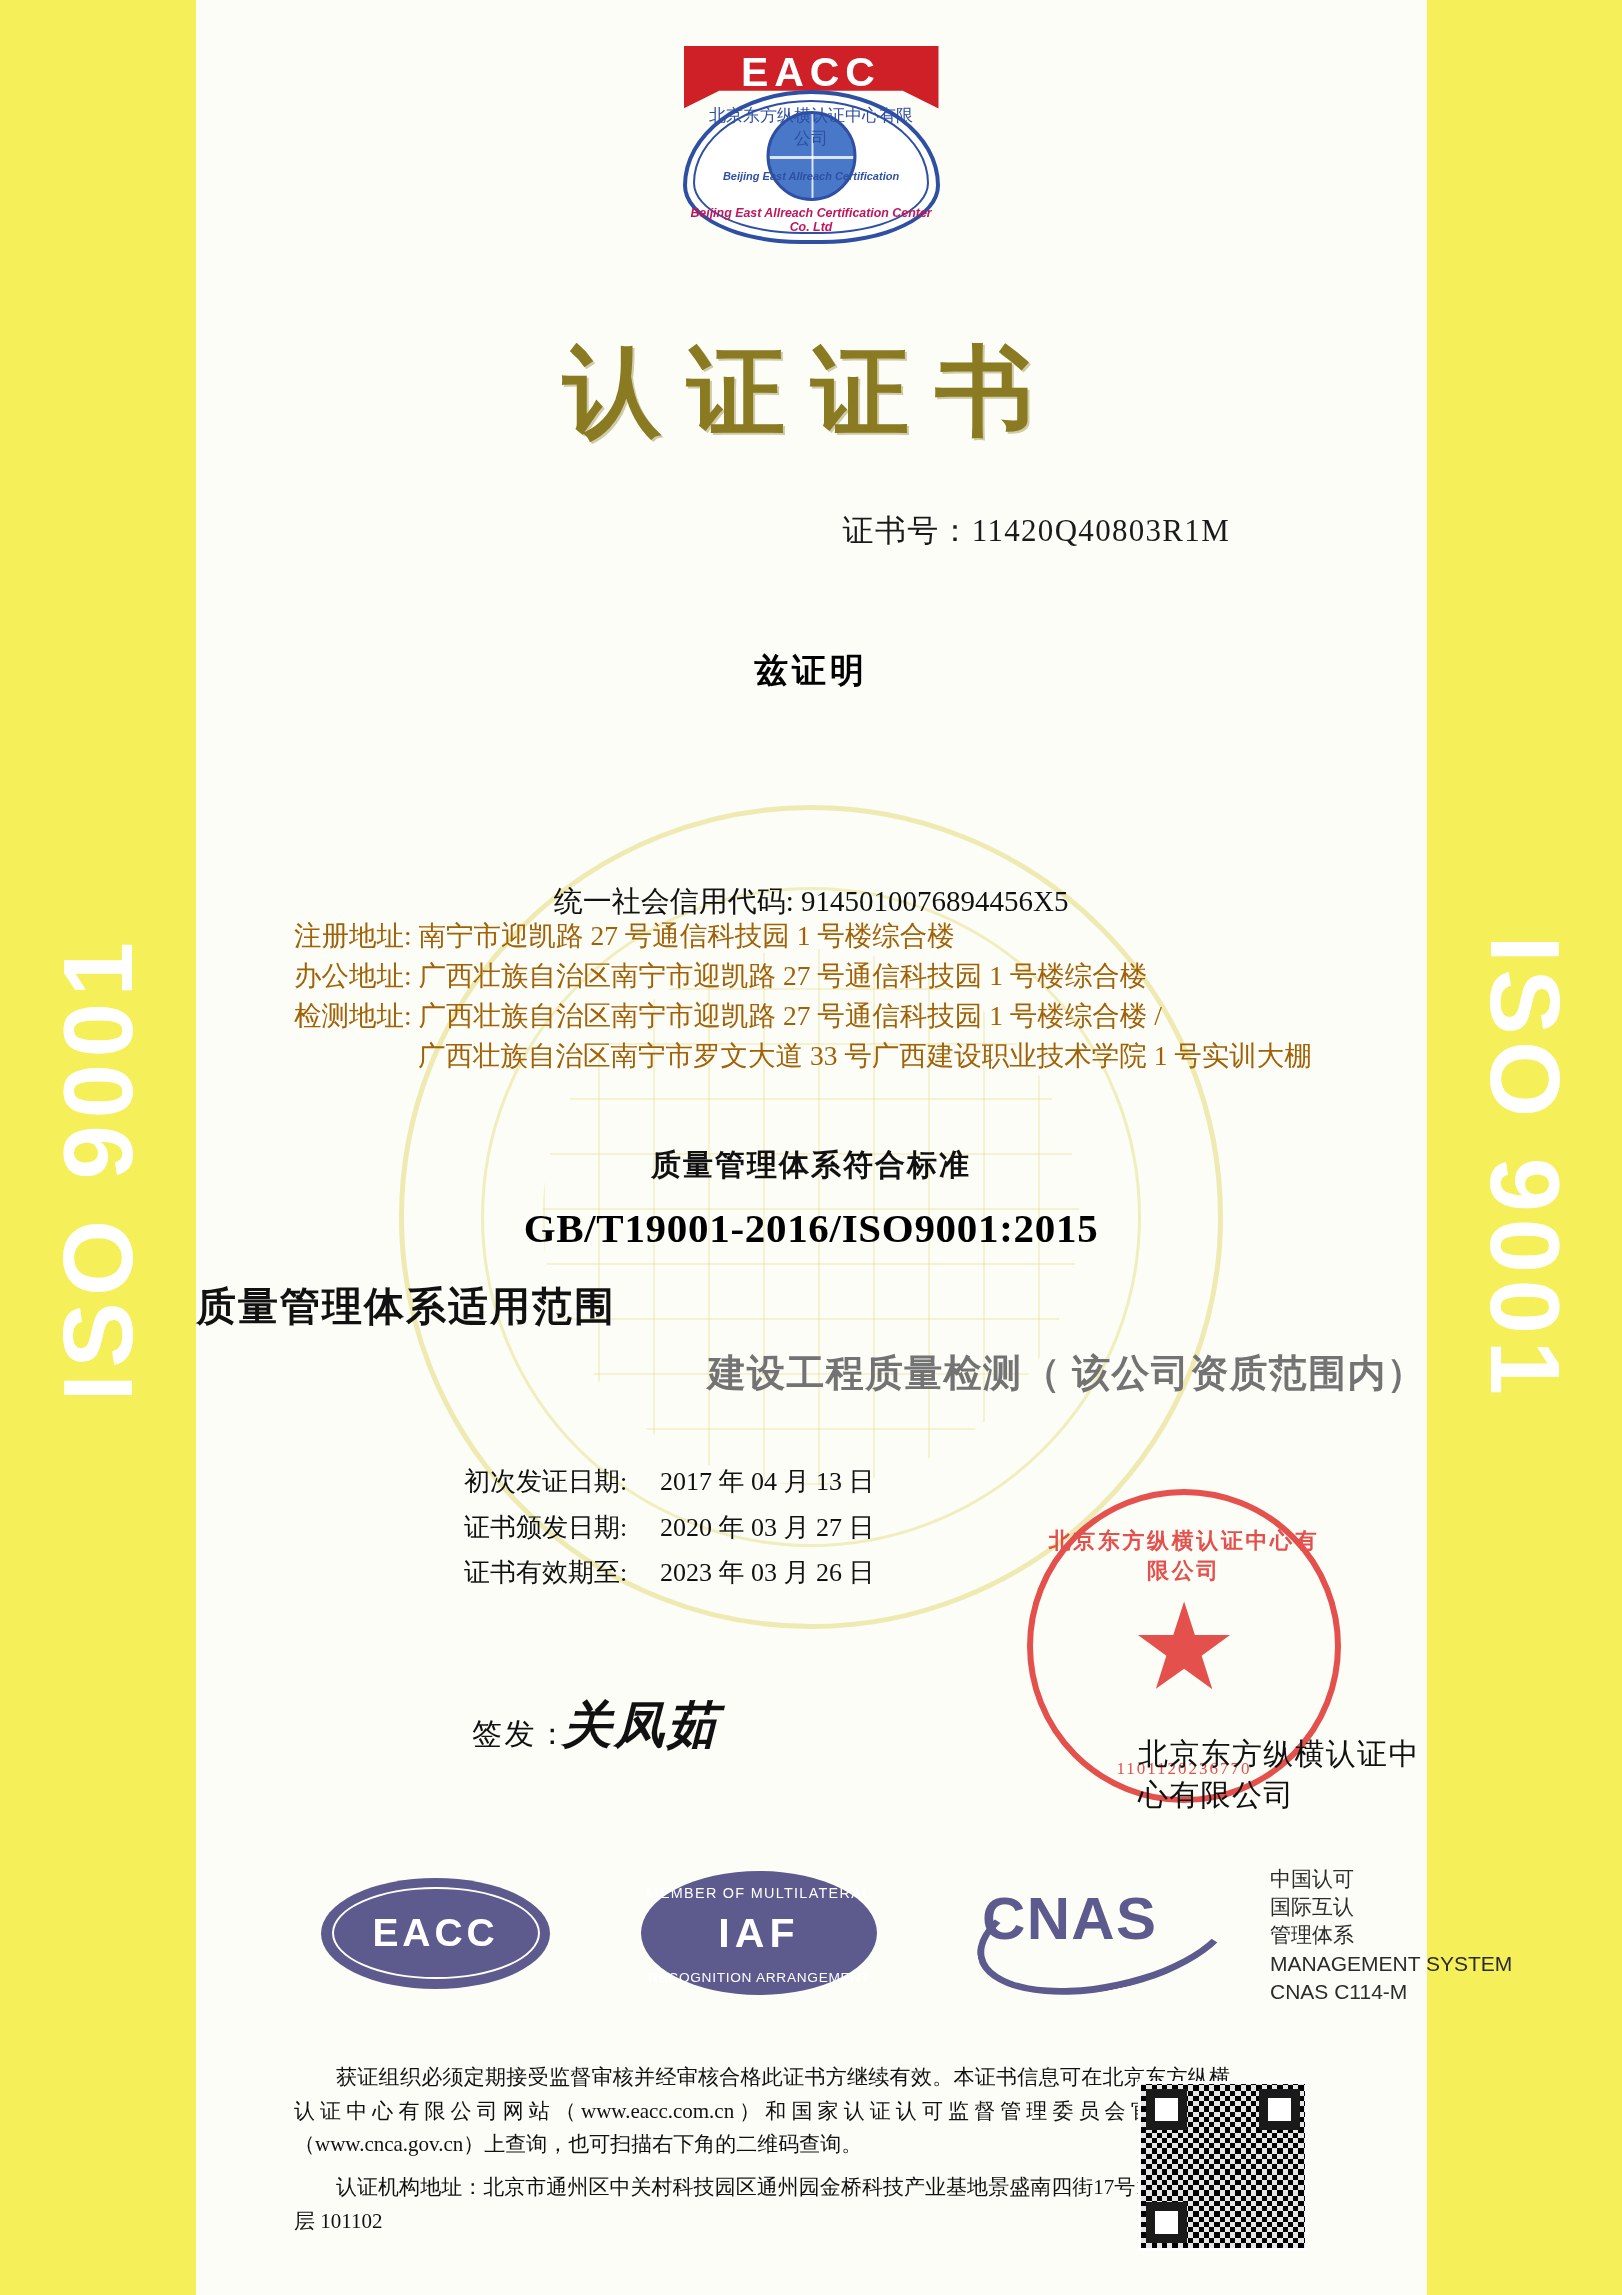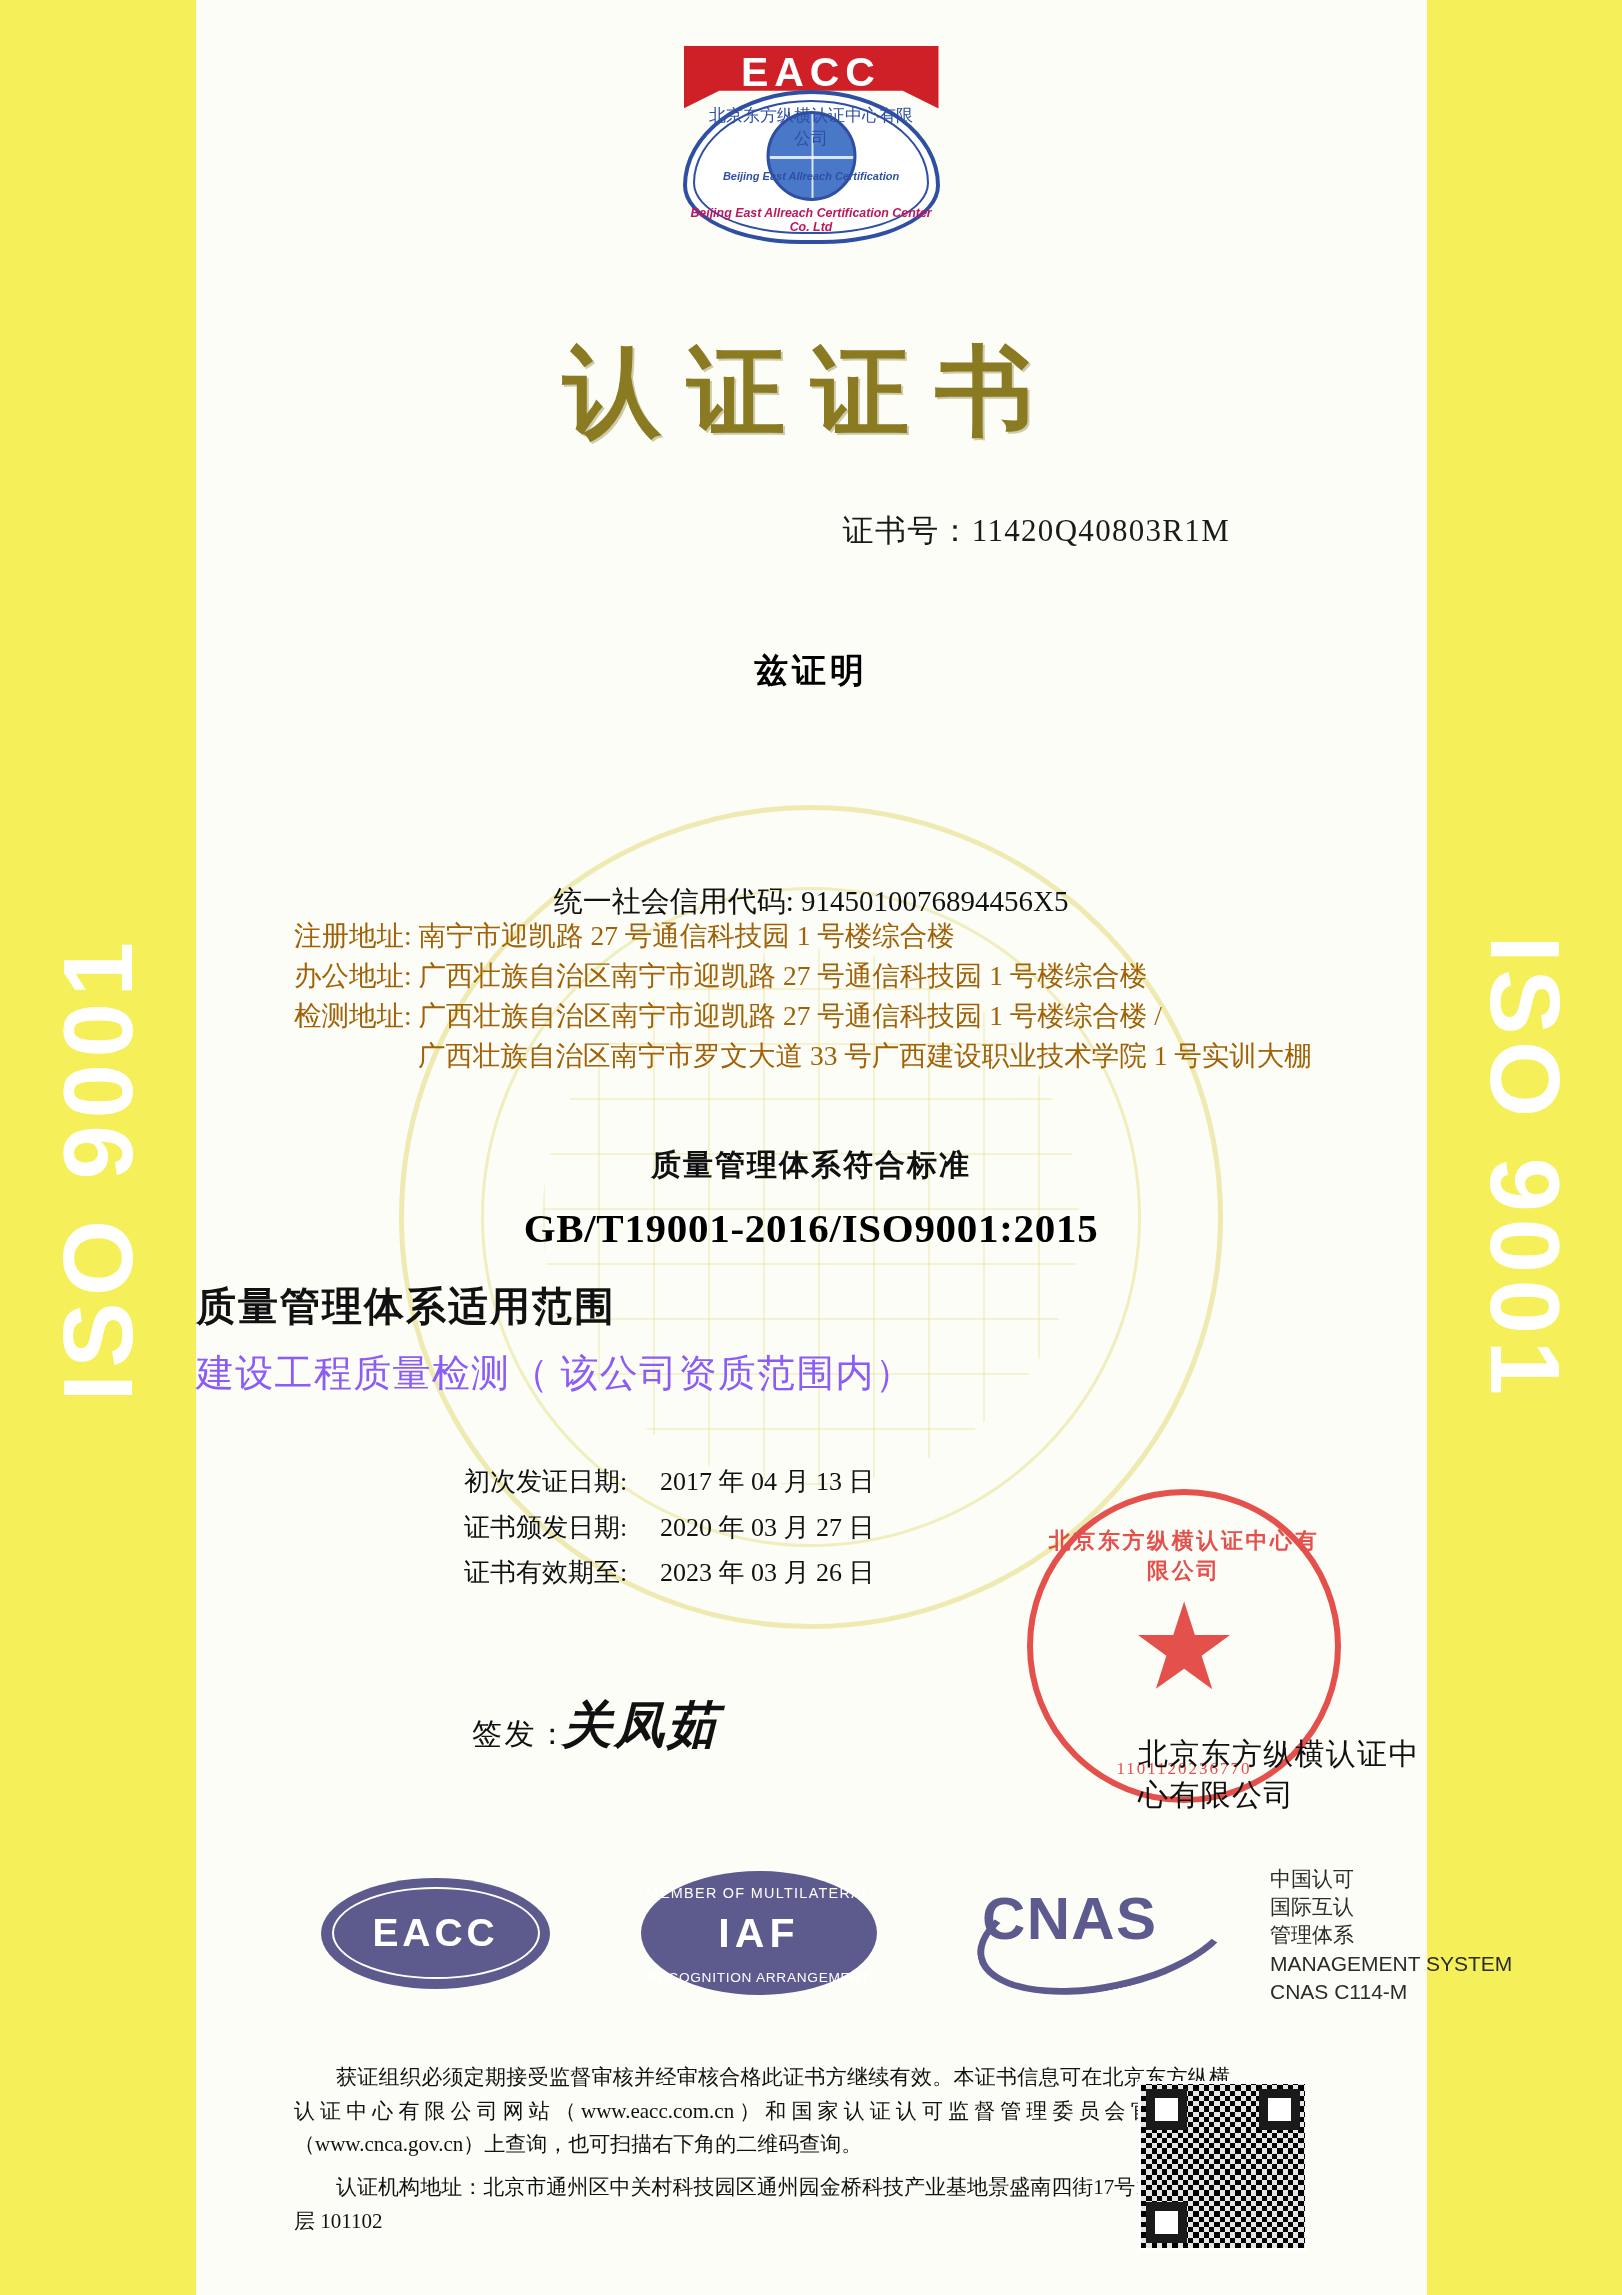--- a/index.html
+++ b/index.html
@@ -315,24 +315,24 @@
     font-size: 40px;
     font-weight: 700;
     color: #111;
     letter-spacing: 2px;
   }
   .scope-value {
     position: absolute;
     left: 0;
     top: 1348px;
     width: 100%;
-    text-align: left;
+    text-align: right;
     font-size: 38px;
-    font-weight: 400;
-    color: #8b5cf6;
+    font-weight: 700;
+    color: #737373;
     letter-spacing: 1.3px;
   }
 
   .dates {
     position: absolute;
     left: 268px;
     top: 1459px;
     font-size: 26px;
     line-height: 1.75;
     color: #111;

